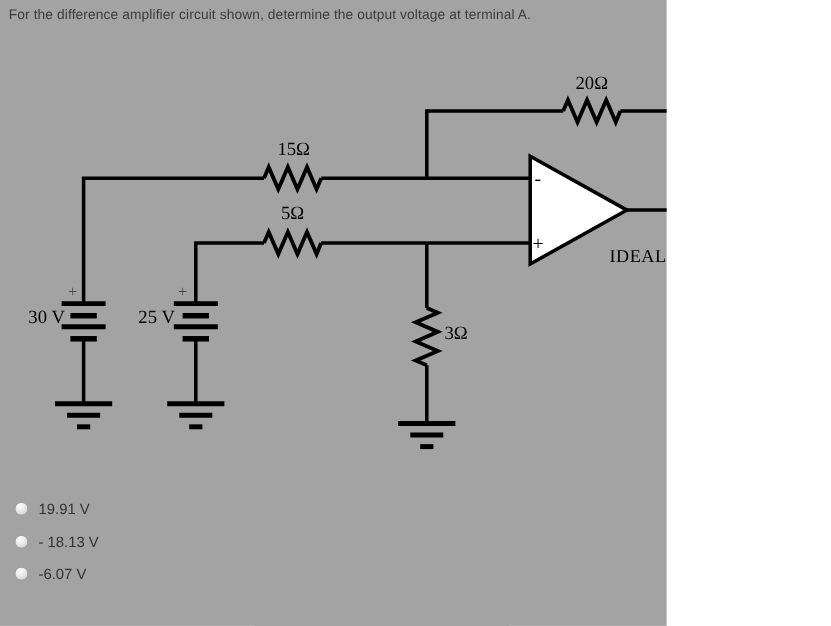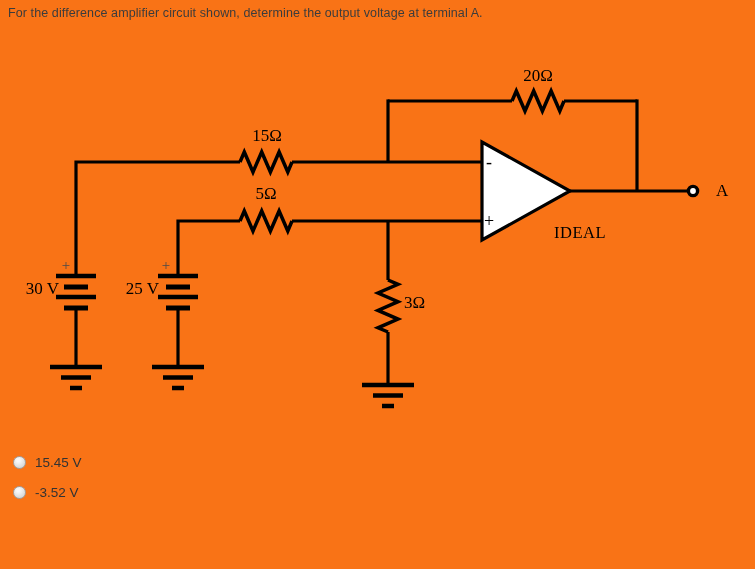--- a/index.html
+++ b/index.html
@@ -1,17 +1,17 @@
 <!DOCTYPE html>
 <html><head>
 <meta charset="utf-8">
 <style>
   html,body{margin:0;padding:0;background:#fff;}
   .page{
-    position:relative;width:755px;height:569px;background:#f97316;
+    position:relative;width:606px;height:569px;background:#a3a3a3;
     font-family:"Liberation Sans",sans-serif;overflow:hidden;
   }
   .question{
     position:absolute;left:8px;top:6px;font-size:12.5px;color:#3c3c3c;
     letter-spacing:0.1px;
   }
   svg.circuit{position:absolute;left:0;top:0;}
   .clabel{font-family:"Liberation Serif","DejaVu Serif",serif;font-size:17px;fill:#000000;}
   .clabel-small{font-family:"Liberation Serif","DejaVu Serif",serif;font-size:15px;fill:#4a4a4a;}
   .clabel-ideal{font-family:"Liberation Serif","DejaVu Serif",serif;font-size:16.5px;fill:#000000;letter-spacing:0.5px;}
@@ -108,21 +108,25 @@
     <text class="clabel" x="159" y="294" text-anchor="end">25 V</text>
     <text class="clabel-small" x="66" y="270" text-anchor="middle">+</text>
     <text class="clabel-small" x="166" y="270" text-anchor="middle">+</text>
     <text class="clabel-ideal" x="580" y="238" text-anchor="middle">IDEAL</text>
     <text class="clabel" x="716" y="196" text-anchor="start">A</text>
   </svg>
 
   <div class="options">
     <div class="option">
       <span class="radio"></span>
-      <span class="option-label">15.45 V</span>
+      <span class="option-label">19.91 V</span>
     </div>
     <div class="option">
       <span class="radio"></span>
-      <span class="option-label">-3.52 V</span>
+      <span class="option-label">- 18.13 V</span>
+    </div>
+    <div class="option">
+      <span class="radio"></span>
+      <span class="option-label">-6.07 V</span>
     </div>
   </div>
 
 </div>
 
 </body></html>

